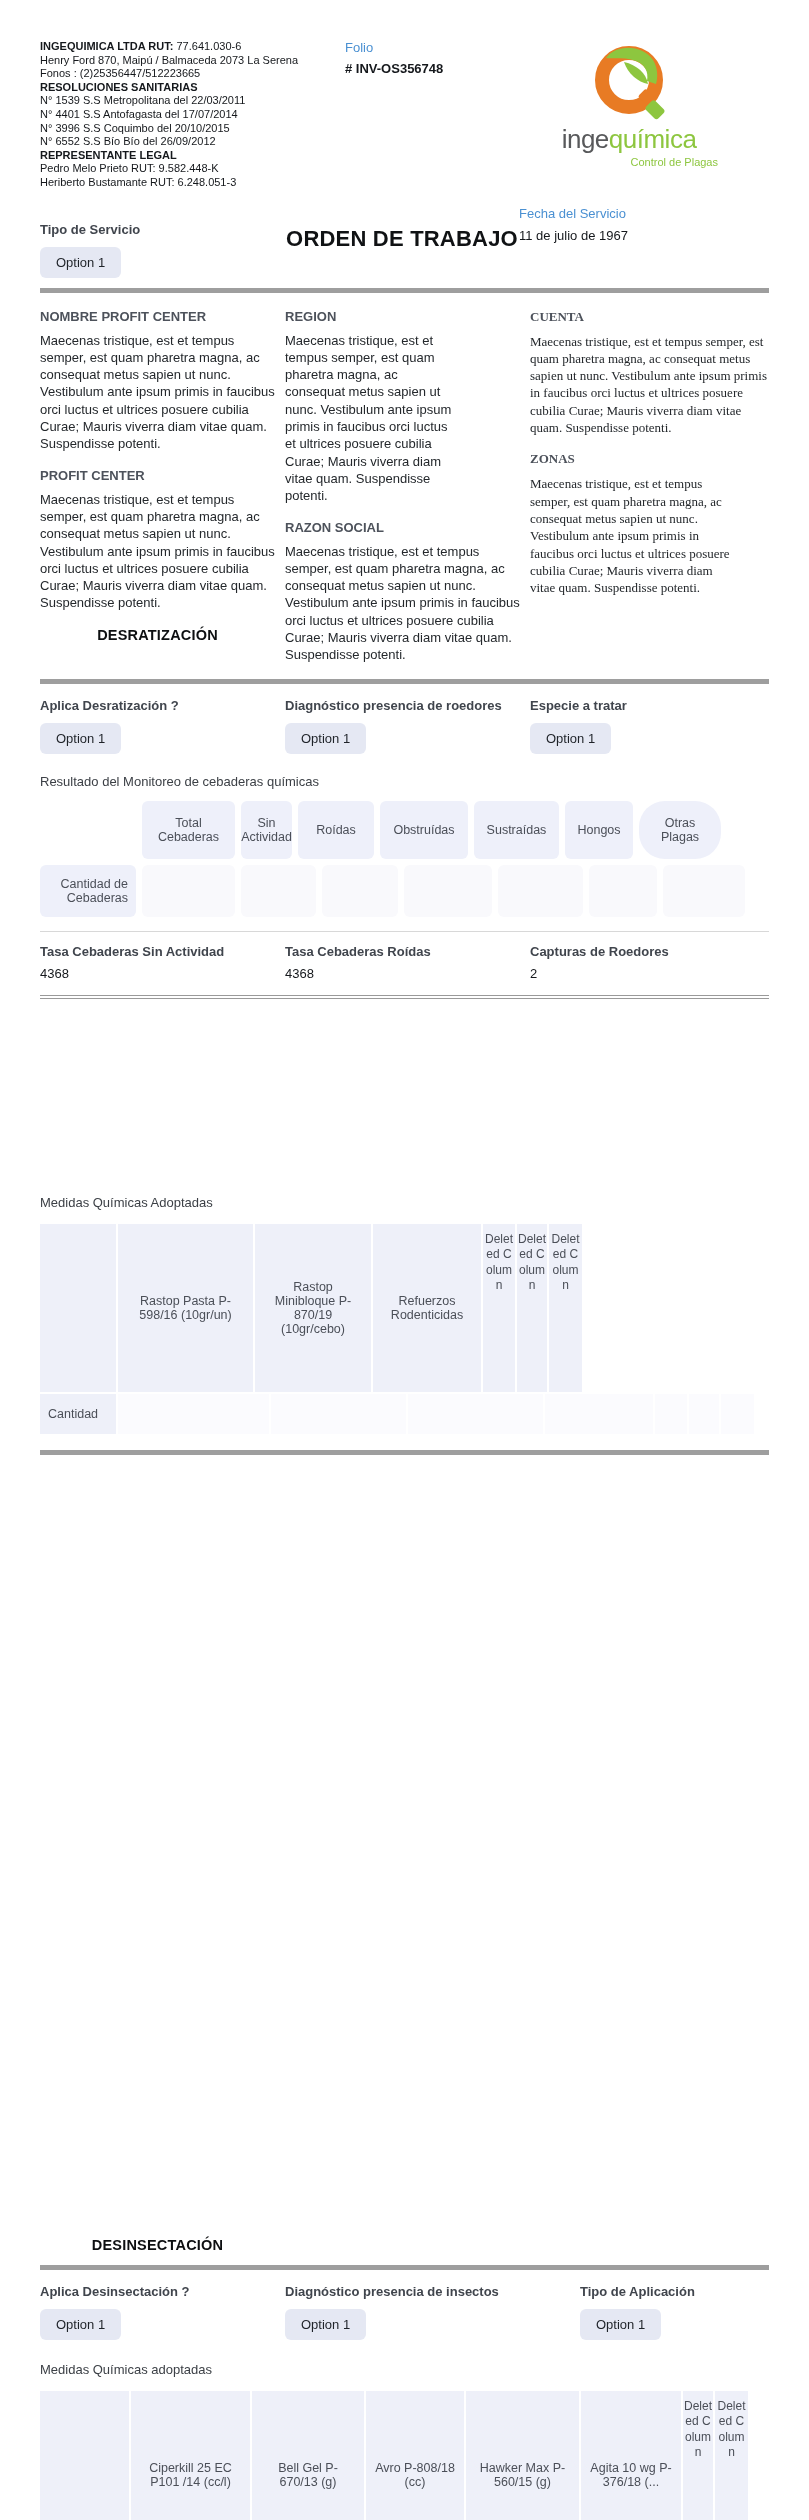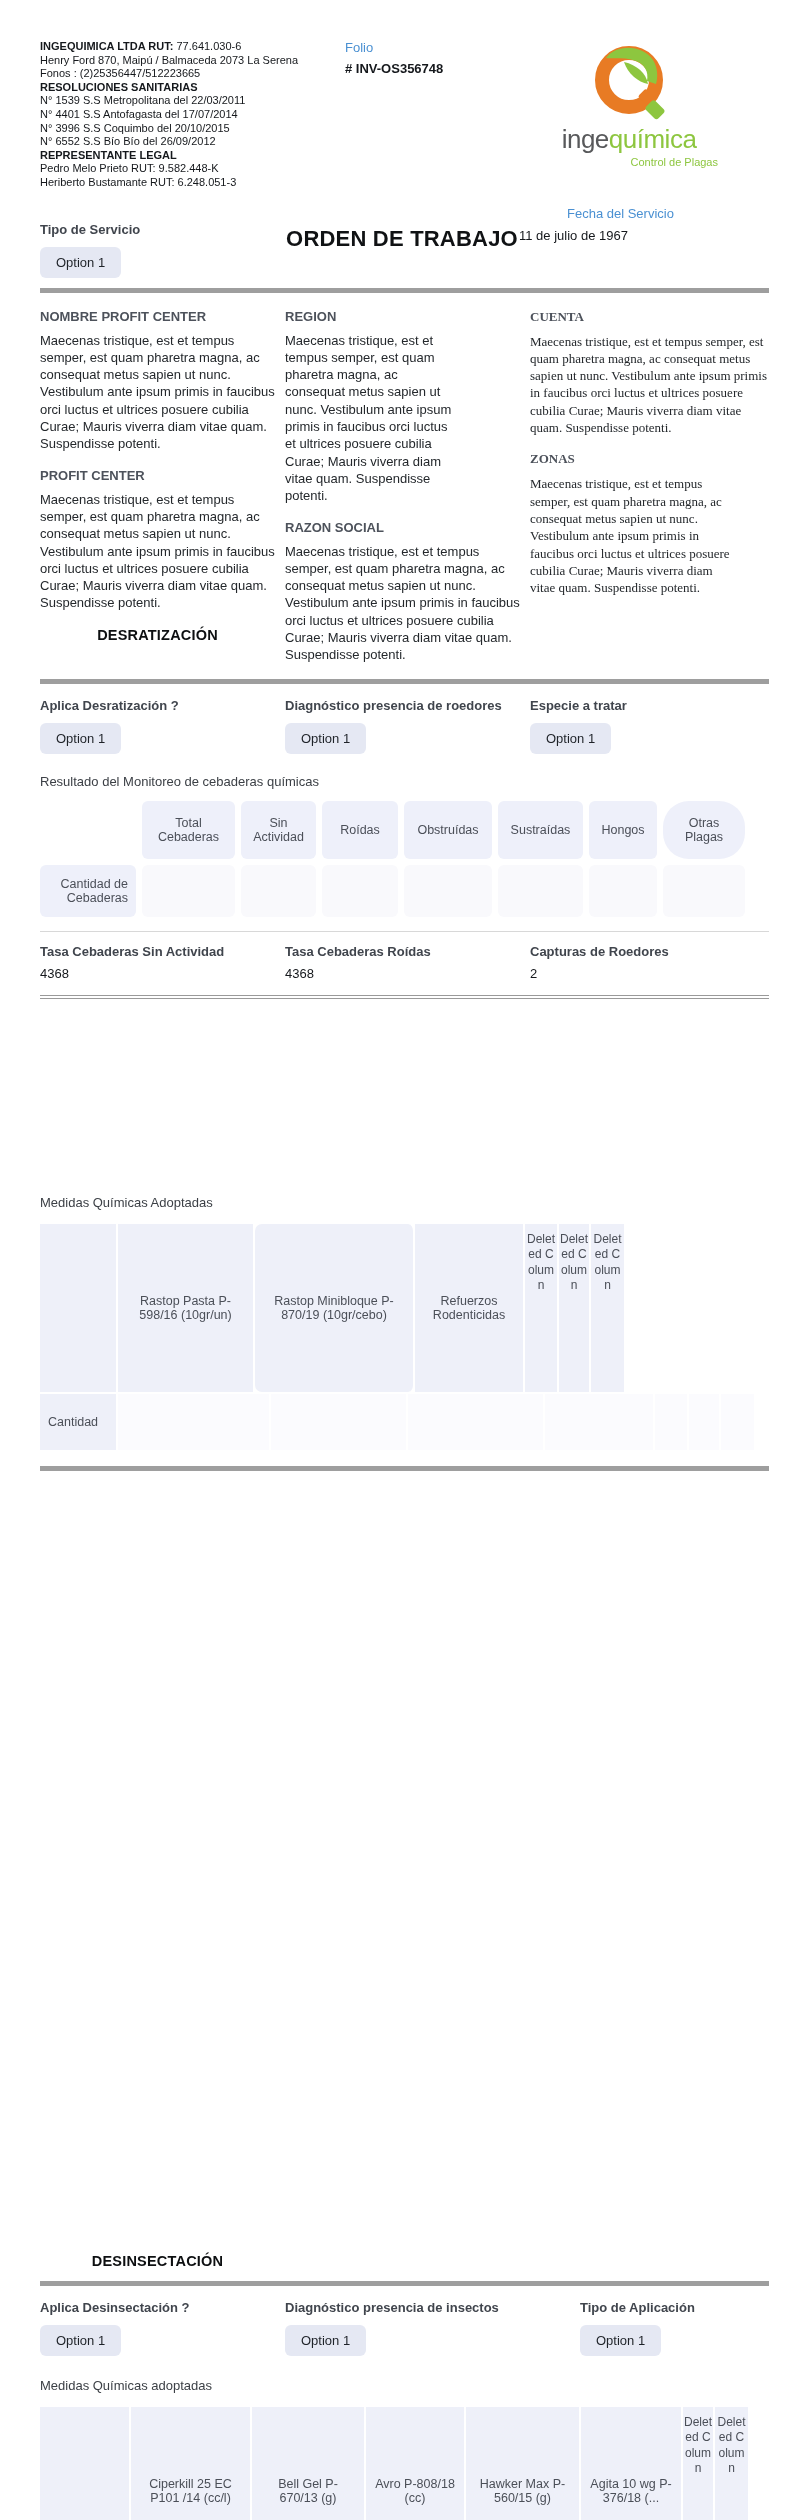--- a/index.html
+++ b/index.html
@@ -21,21 +21,21 @@
   .logo-text .p2 { color:#8dc63f; }
   .logo-tagline { font-size:11px; color:#8dc63f; text-align:right; padding-right:6px; margin-top:1px; }
 
   
   .row2 { display:flex; margin-top:16px; min-height:82px; }
   .row2 .c1 { width:245px; padding-top:16px; }
   .row2 .c2 { flex:1; text-align:center; padding-top:20px; }
   .row2 .c3 { width:250px; }
   .field-label { font-size:13px; font-weight:bold; color:#40454d; }
   .order-title { font-size:22px; font-weight:bold; color:#101214; letter-spacing:0.2px; }
-  .date-label { font-size:13px; color:#4a90d2;margin-left:48px; }
+  .date-label { font-size:13px; color:#4a90d2; }
   .date-value { font-size:13px; color:#15181c; margin-top:7px; }
   .option-chip { display:inline-block; margin-top:10px; padding:8px 16px; background:#e5e8f3; border-radius:6px; font-size:13px; color:#1f2329; }
 
   .divider-thick { height:5px; background:#9e9e9e; }
   .divider-thin  { border-top:1px solid #d8d8d8; }
   .divider-double{ height:4px; border-top:1px solid #9a9a9a; border-bottom:1px solid #9a9a9a; }
 
   
   .info-row { display:flex; margin-top:16px; }
   .icol1 { width:245px; }
@@ -71,21 +71,21 @@
   .stat .v { font-size:13px; color:#15181c; margin-top:7px; }
   .stats-row .s1 { width:245px; } .stats-row .s2 { width:245px; } .stats-row .s3 { flex:1; }
 
   
   .grid-table { display:block; }
   .g-row { display:flex; }
   .g-cell { background:#eef0f9; border-right:2px solid #fff; color:#4b4f58; font-size:12.5px; display:flex; align-items:center; justify-content:center; text-align:center; padding:4px 8px; }
   .g-cell:last-child { border-right:none; }
   .g-head { height:168px; }
   .g-narrow { padding:8px 1px 0 1px; align-items:flex-start; justify-content:center; word-break:break-all; line-height:1.3; font-size:12px; }
-  .g-data { height:58px; background:#fbfbfe; border-top:2px solid #fff; }
+  .g-data { height:42px; background:#fbfbfe; border-top:2px solid #fff; }
   .g-data.g-first { background:#eef0f9; justify-content:flex-start; text-align:left; }
 
   .spacer1 { height:196px; }
   .spacer2 { height:782px; }
   .mt12 { margin-top:12px; } .mt14 { margin-top:14px; } .mt16 { margin-top:16px; }
   .mt20 { margin-top:20px; } .mt22 { margin-top:22px; }
 </style>
 </head>
 <body>
 
@@ -176,21 +176,21 @@
       <div class="option-chip">Option 1</div>
     </div>
   </div>
 
   <div class="sub-label mt20">Resultado del Monitoreo de cebaderas químicas</div>
 
   <div class="chip-table">
     <div class="chip-row">
       <div class="chip-spacer"></div>
       <div class="chip-head" style="width:93px;">Total Cebaderas</div>
-      <div class="chip-head" style="width:75px;">Sin Actividad</div>
+      <div class="chip-head" style="width:51px;">Sin Actividad</div>
       <div class="chip-head" style="width:76px;">Roídas</div>
       <div class="chip-head" style="width:88px;">Obstruídas</div>
       <div class="chip-head" style="width:85px;">Sustraídas</div>
       <div class="chip-head" style="width:68px;">Hongos</div>
       <div class="chip-head" style="width:82px;border-radius:26px;">Otras Plagas</div>
     </div>
     <div class="chip-row">
       <div class="chip-label">Cantidad de Cebaderas</div>
       <div class="chip-cell" style="width:93px;"></div>
       <div class="chip-cell" style="width:75px;"></div>
@@ -222,21 +222,21 @@
   <div class="divider-double mt14"></div>
 
   <div class="spacer1"></div>
 
   <div class="sub-label">Medidas Químicas Adoptadas</div>
 
   <div class="grid-table mt14">
     <div class="g-row">
       <div class="g-cell g-head" style="width:78px;"></div>
       <div class="g-cell g-head" style="width:137px;">Rastop Pasta P-598/16 (10gr/un)</div>
-      <div class="g-cell g-head" style="width:160px;border-radius:7px;">Rastop Minibloque P-870/19 (10gr/cebo)</div>
+      <div class="g-cell g-head" style="width:118px;">Rastop Minibloque P-870/19 (10gr/cebo)</div>
       <div class="g-cell g-head" style="width:110px;">Refuerzos Rodenticidas</div>
       <div class="g-cell g-head g-narrow" style="width:34px;">Deleted Column</div>
       <div class="g-cell g-head g-narrow" style="width:32px;">Deleted Column</div>
       <div class="g-cell g-head g-narrow" style="width:33px;">Deleted Column</div>
     </div>
     <div class="g-row">
       <div class="g-cell g-data g-first" style="width:78px;">Cantidad</div>
       <div class="g-cell g-data" style="width:153px;"></div>
       <div class="g-cell g-data" style="width:137px;"></div>
       <div class="g-cell g-data" style="width:137px;"></div>

